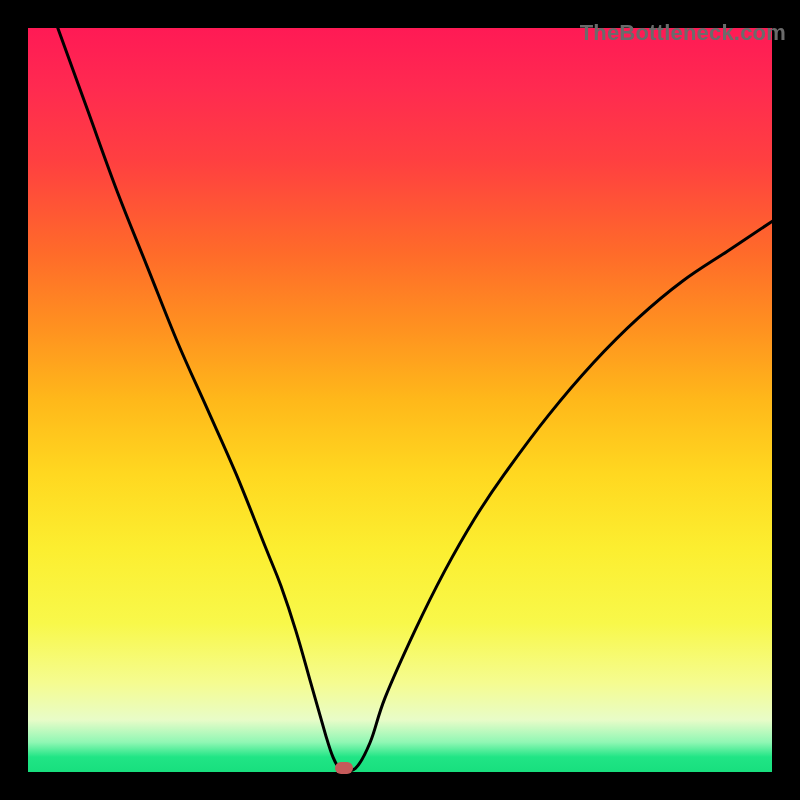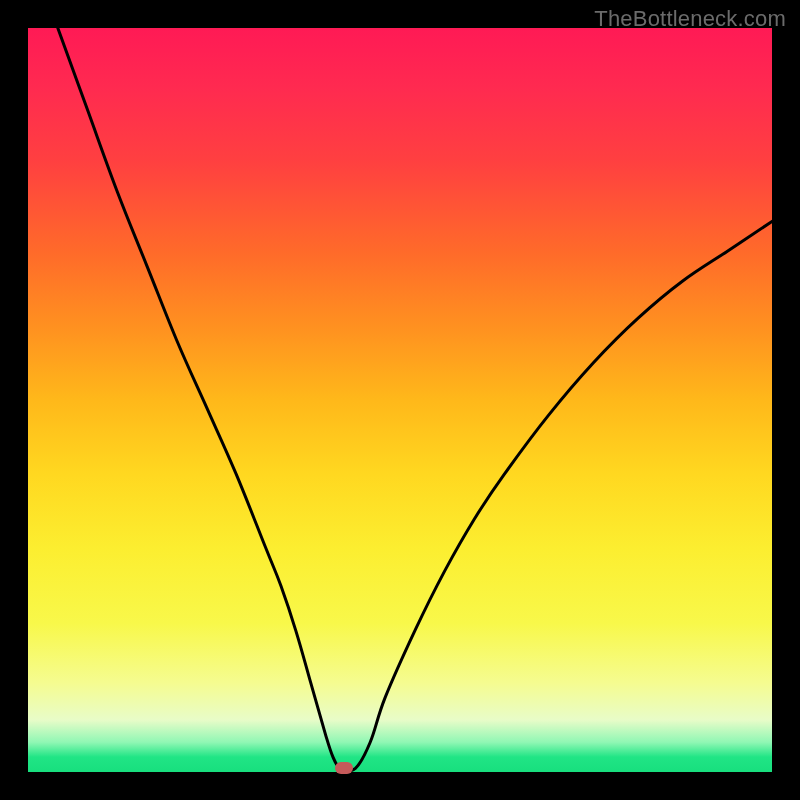--- a/index.html
+++ b/index.html
@@ -6,25 +6,25 @@
   body {
     width: 800px;
     height: 800px;
     background: #000;
     position: relative;
     font-family: Arial, sans-serif;
     overflow: hidden;
   }
   .watermark {
     position: absolute;
-    top: 6px;
+    top: 20px;
     right: 14px;
     color: #6b6b6b;
     font-size: 22px;
-    font-weight: 400;
+    font-weight: 700;
     z-index: 20;
     letter-spacing: 0.2px;
   }
   .plot-area {
     position: absolute;
     left: 28px;
     top: 28px;
     width: 744px;
     height: 744px;
   }

